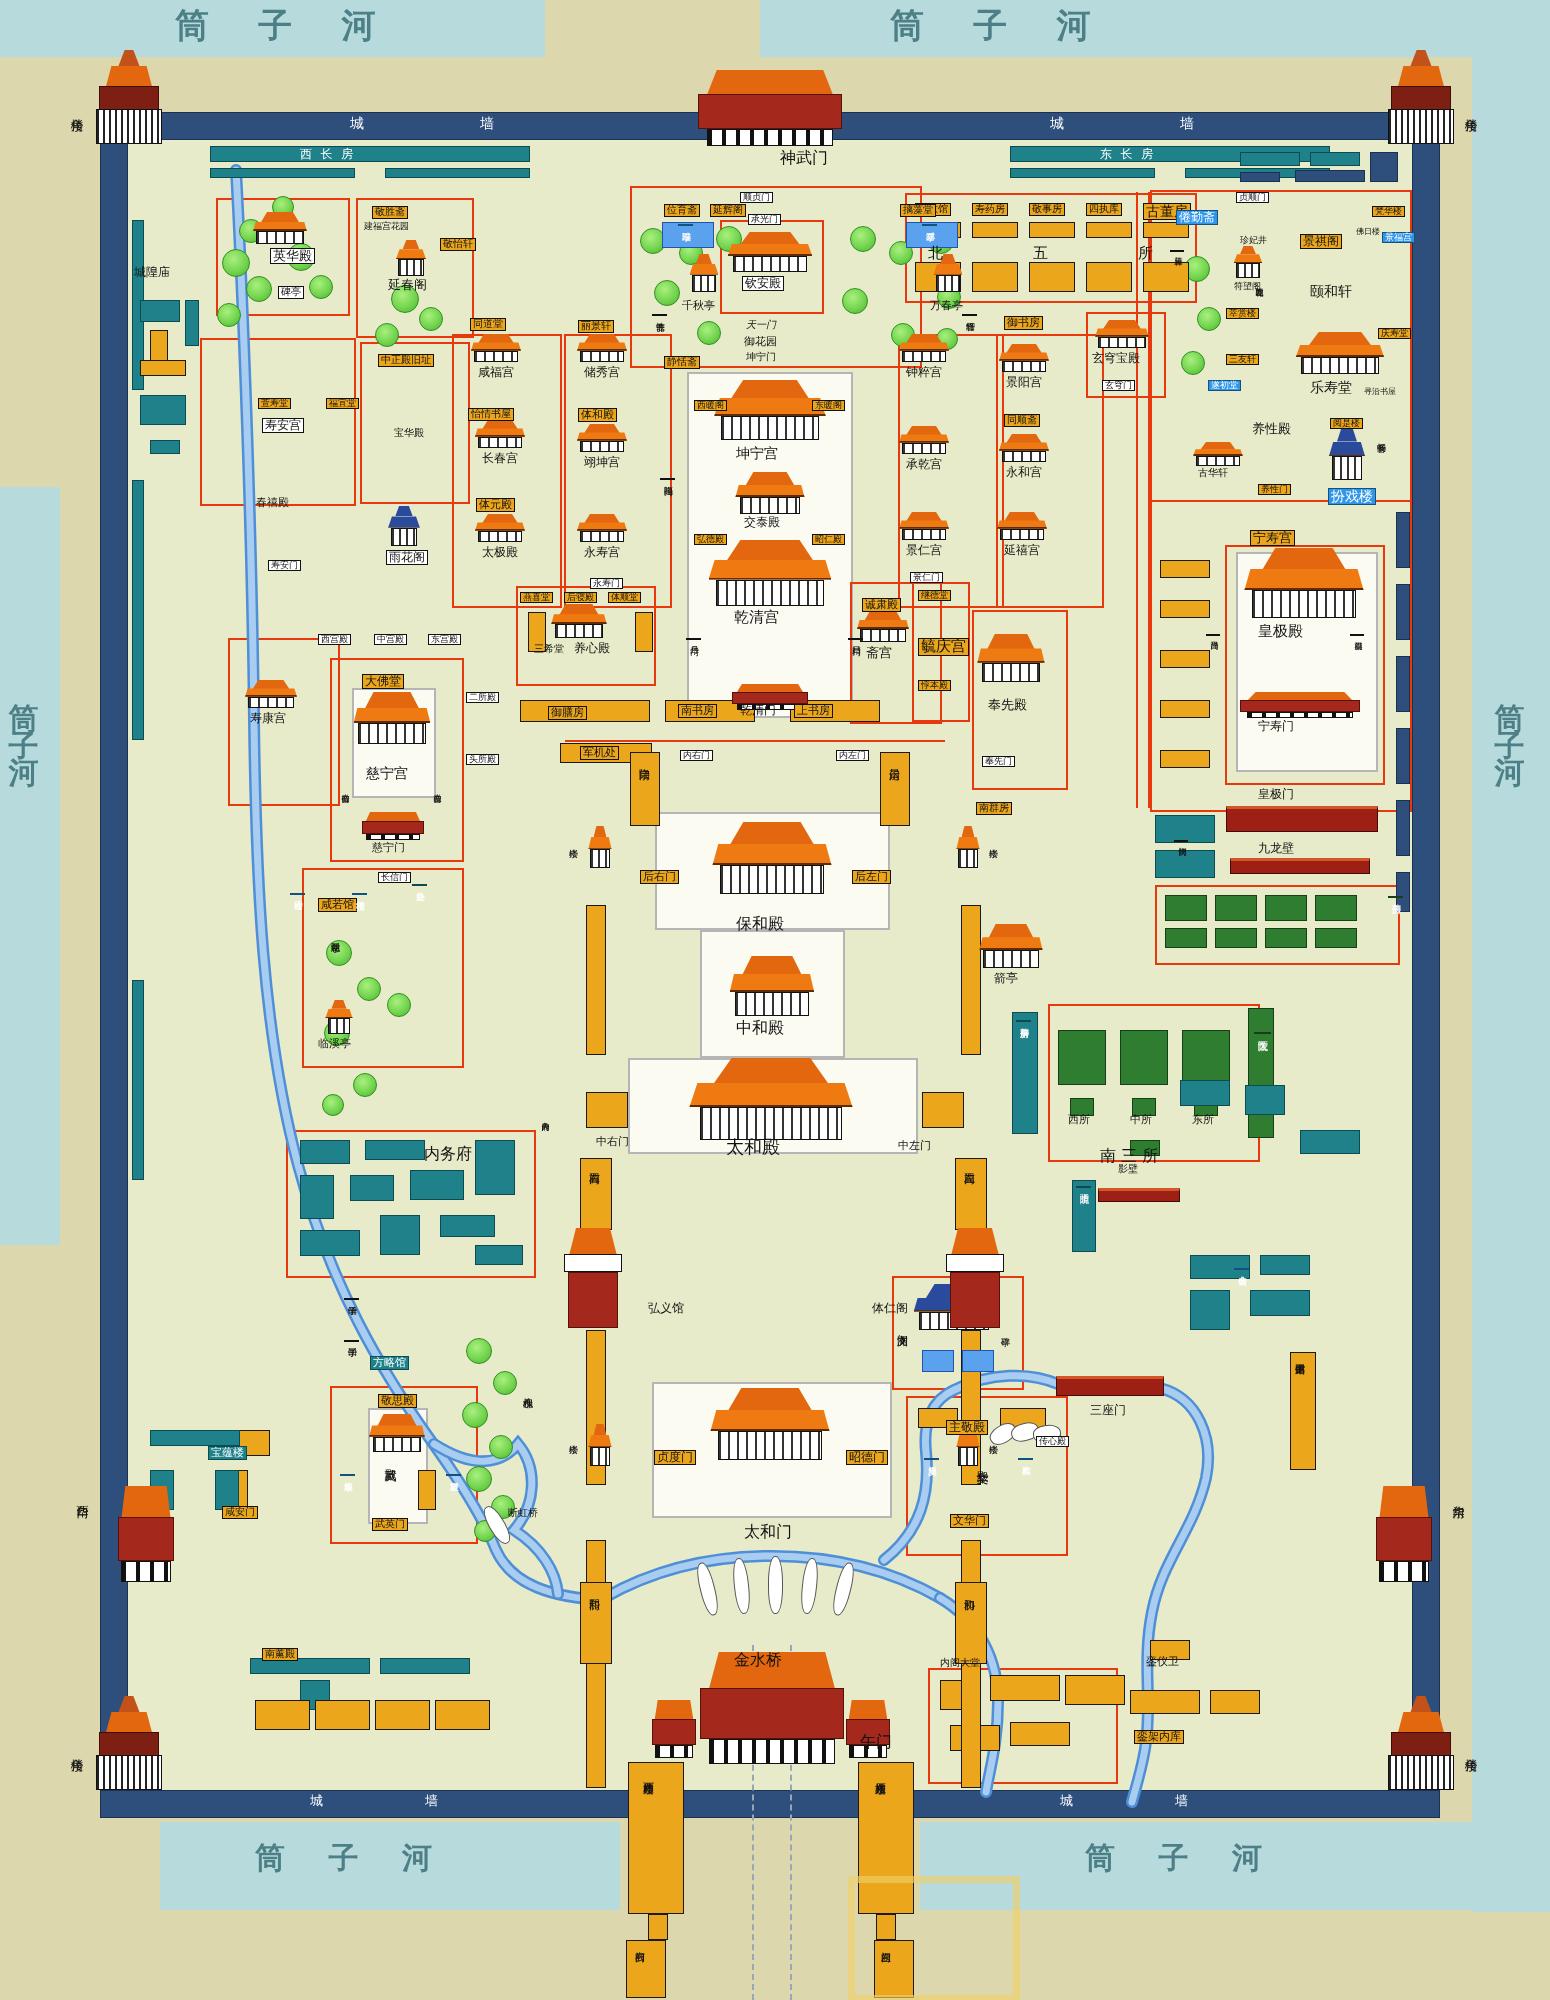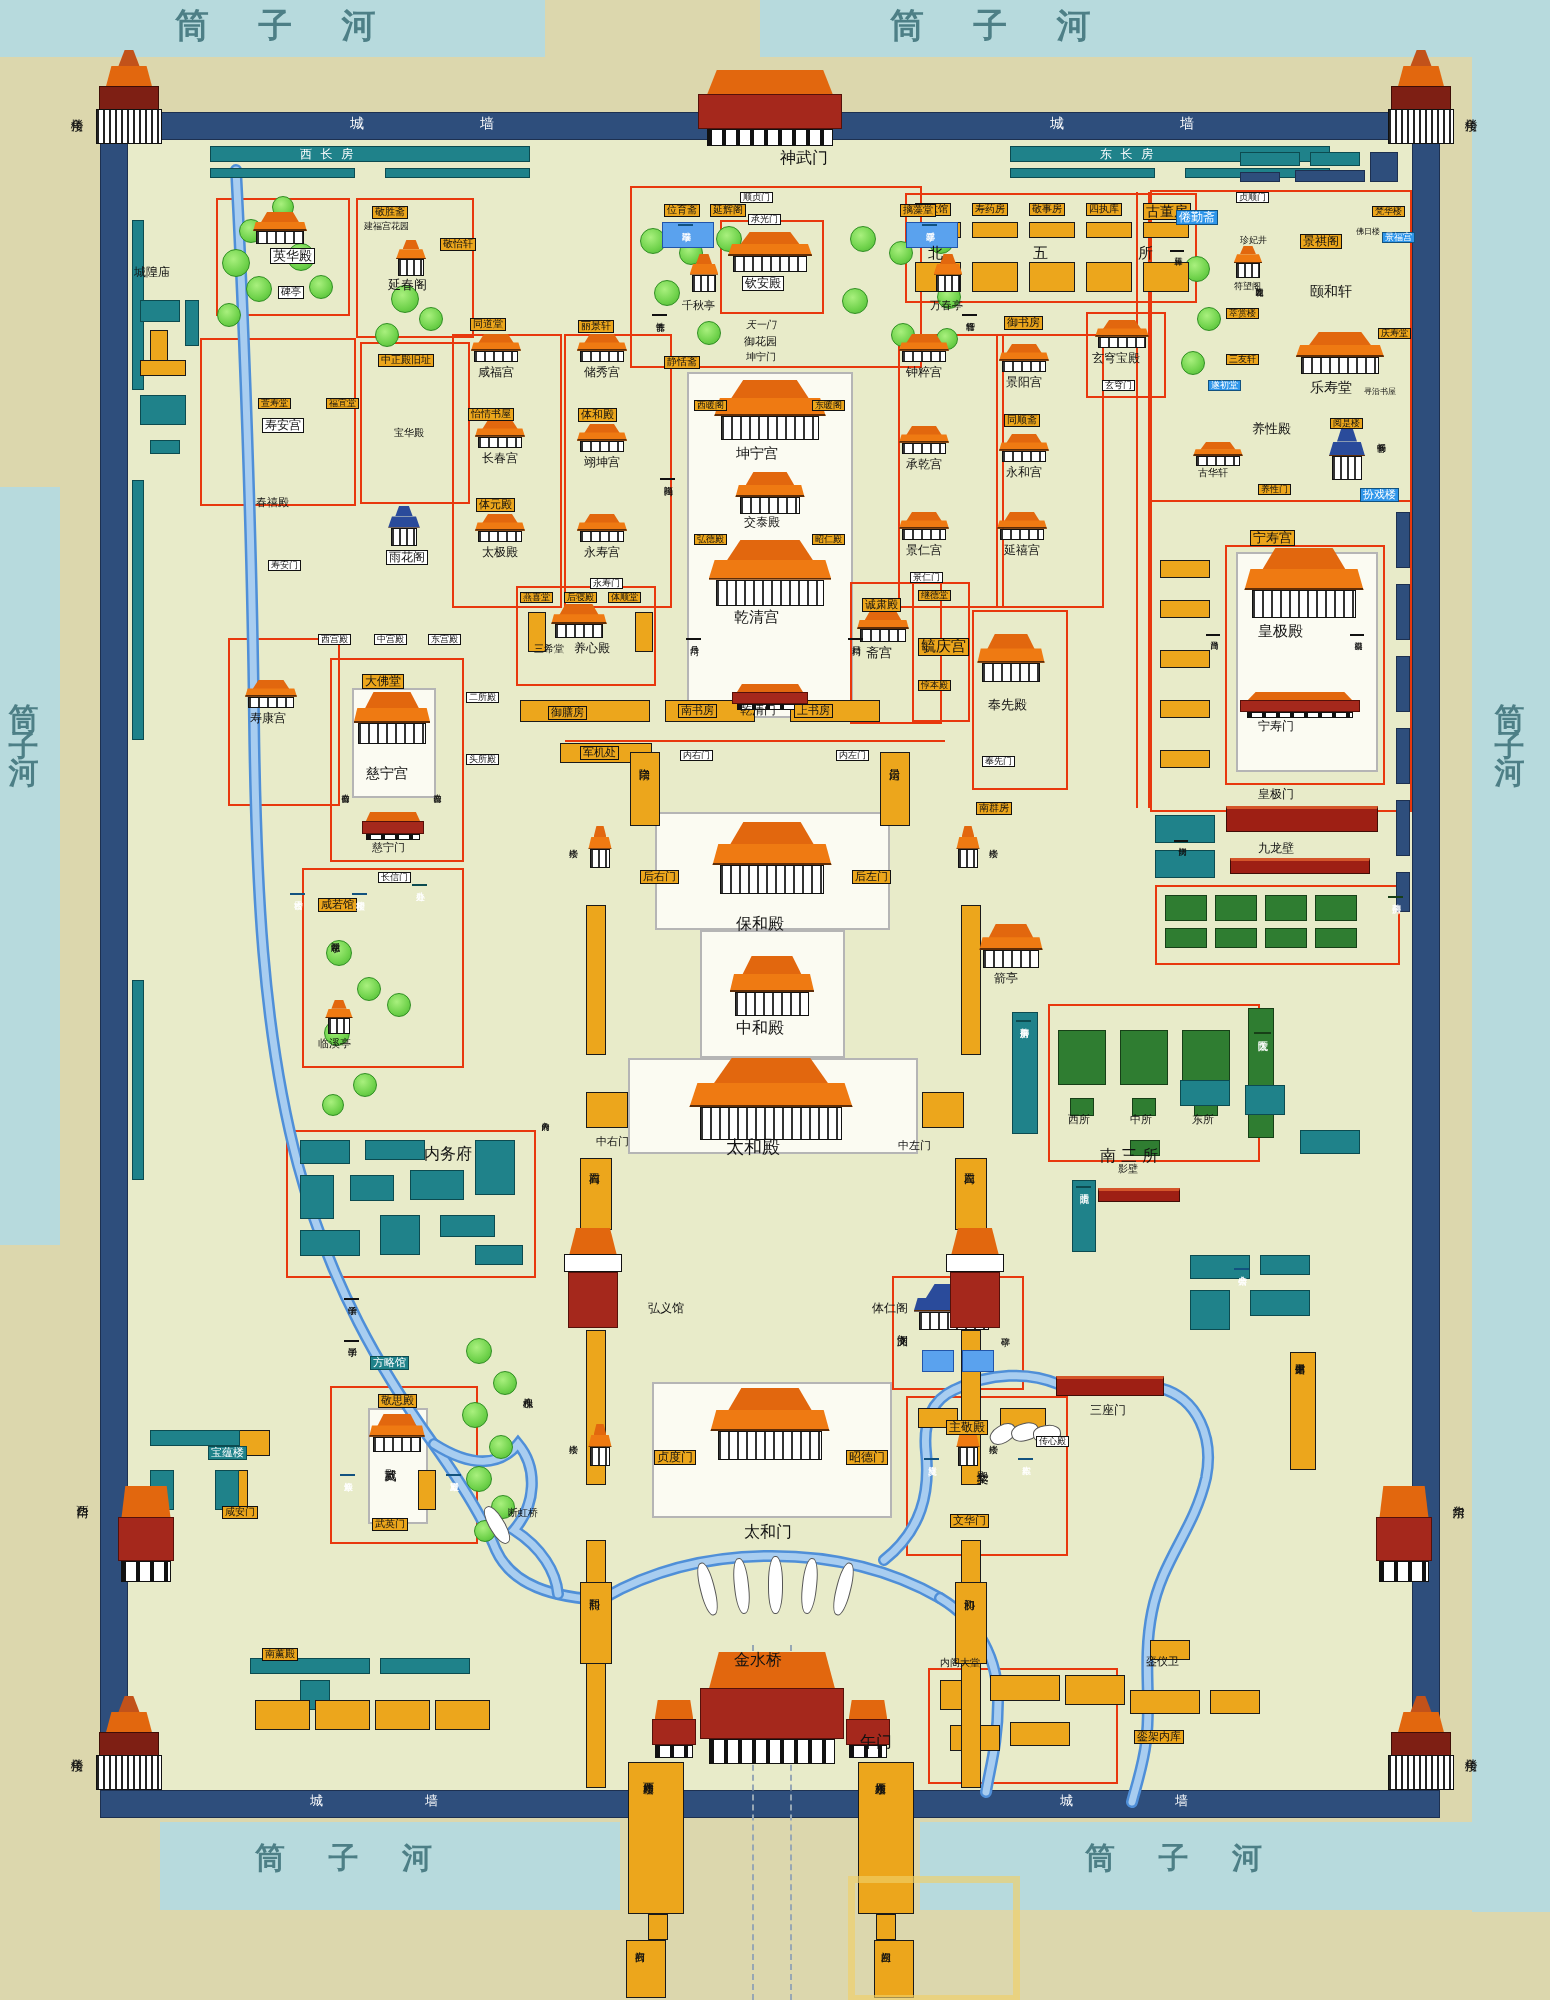--- a/index.html
+++ b/index.html
@@ -797,21 +797,21 @@
     <div class="lab k-bl" style="left: 1208px; top: 380px; font-size: 9px;">遂初堂</div>
     <div class="lab k-b vert" style="left: 1254px; top: 282px; font-size: 8px;">乾隆花园</div>
     <div class="lab k-o" style="left: 1300px; top: 234px; font-size: 12px;">景祺阁</div>
     <div class="lab k-b" style="left: 1310px; top: 284px; font-size: 14px;">颐和轩</div>
     <div class="lab k-b" style="left: 1310px; top: 380px; font-size: 14px;">乐寿堂</div>
     <div class="lab k-b" style="left: 1252px; top: 422px; font-size: 13px;">养性殿</div>
     <div class="lab k-b" style="left: 1198px; top: 468px; font-size: 10px;">古华轩</div>
     <div class="lab k-o" style="left: 1258px; top: 484px; font-size: 9px;">养性门</div>
     <div class="lab k-o" style="left: 1330px; top: 418px; font-size: 9px;">阅是楼</div>
     <div class="lab k-b vert" style="left: 1376px; top: 436px; font-size: 9px;">畅音阁</div>
-    <div class="lab k-bl" style="left: 1328px; top: 488px; font-size: 11px; margin-left: 32px;">扮戏楼</div>
+    <div class="lab k-bl" style="left: 1328px; top: 488px; font-size: 14px;">扮戏楼</div>
     <div class="lab k-o" style="left: 1372px; top: 206px; font-size: 9px;">梵华楼</div>
     <div class="lab k-b" style="left: 1356px; top: 228px; font-size: 8px;">佛日楼</div>
     <div class="lab k-bl" style="left: 1382px; top: 232px; font-size: 9px;">景福宫</div>
     <div class="lab k-o" style="left: 1378px; top: 328px; font-size: 9px;">庆寿堂</div>
     <div class="lab k-b" style="left: 1364px; top: 388px; font-size: 8px;">寻沿书屋</div>
     <div class="lab k-o" style="left: 1250px; top: 530px; font-size: 13px;">宁寿宫</div>
     <div class="lab k-b" style="left: 1258px; top: 624px; font-size: 15px;">皇极殿</div>
     <div class="lab k-o vert" style="left: 1206px; top: 634px; font-size: 8px;">昌泽门</div>
     <div class="lab k-o vert" style="left: 1350px; top: 634px; font-size: 8px;">凝祺门</div>
     <div class="lab k-b" style="left: 1258px; top: 720px; font-size: 12px;">宁寿门</div>

